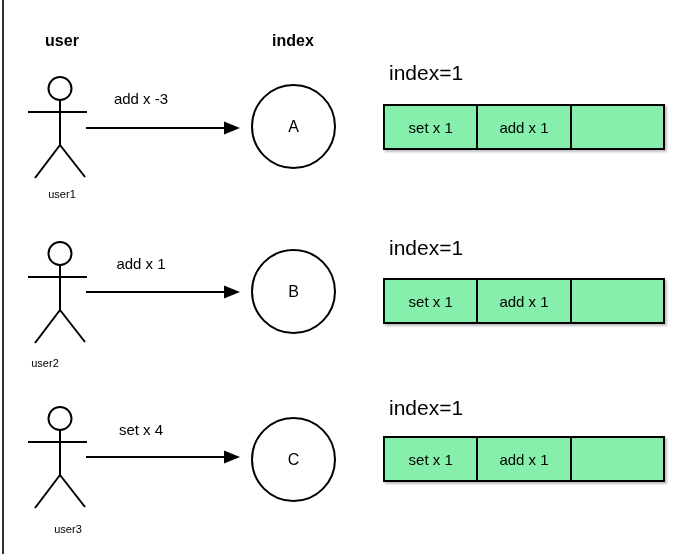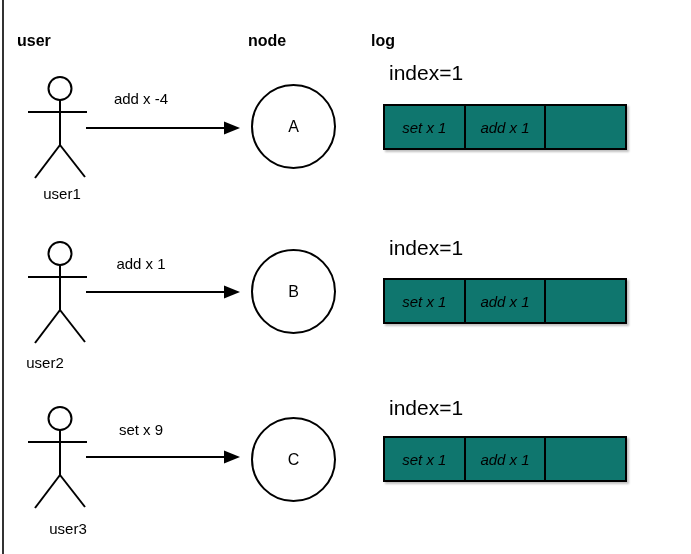--- a/index.html
+++ b/index.html
@@ -14,32 +14,32 @@
   }
   .frame-left {
     position: absolute;
     left: 2px; top: 0;
     width: 2px; height: 554px;
     background: #333333;
   }
   .col-header {
     position: absolute;
     width: 90px;
-    text-align: left;
+    text-align: center;
     font-size: 16px;
     font-weight: 700;
     line-height: 20px;
   }
   .figure-svg { position: absolute; }
   .arrow-svg { position: absolute; }
   .user-label {
     position: absolute;
     width: 90px;
     text-align: center;
-    font-size: 15px;
+    font-size: 11px;
     line-height: 20px;
   }
   .msg-label {
     position: absolute;
     width: 100px;
     text-align: center;
     font-size: 15px;
     line-height: 20px;
   }
   .node-circle {
@@ -54,60 +54,58 @@
     justify-content: center;
     font-size: 16px;
   }
   .index-label {
     position: absolute;
     font-size: 21px;
     line-height: 20px;
   }
   .log-table {
     position: absolute;
-    width: 244px; height: 46px;
+    width: 282px; height: 46px;
     border: 2px solid #000000;
     box-sizing: border-box;
-    background: #0f766e;
+    background: #86efac;
     display: flex;
     box-shadow: 2px 2px 2px rgba(0,0,0,0.25);
-    font-style: italic;
   }
   .log-cell {
     flex: 1;
     border-right: 2px solid #000000;
     display: flex;
     align-items: center;
     justify-content: center;
     font-size: 15px;
   }
   .log-cell:last-child { border-right: none; }
 </style>
 </head>
 <body>
 
 <div class="canvas">
 
   <div class="frame-left"></div>
 
   <div class="col-header" style="left:17px; top:31px;">user</div>
-  <div class="col-header" style="left:248px; top:31px;">node</div>
-  <div class="col-header" style="left:371px; top:31px;">log</div>
+  <div class="col-header" style="left:248px; top:31px;">index</div>
 
   <div>
     <svg class="figure-svg" style="left:28px; top:75px;" width="60" height="105" viewBox="0 0 60 105">
       <circle cx="32" cy="13.5" r="11.5" fill="none" stroke="#000" stroke-width="2"></circle>
       <line x1="32" y1="25" x2="32" y2="70" stroke="#000" stroke-width="2"></line>
       <line x1="0" y1="37" x2="59" y2="37" stroke="#000" stroke-width="2"></line>
       <line x1="32" y1="70" x2="7" y2="103" stroke="#000" stroke-width="2"></line>
       <line x1="32" y1="70" x2="57" y2="102" stroke="#000" stroke-width="2"></line>
     </svg>
     <div class="user-label" style="left:17px; top:184px;">user1</div>
 
-    <div class="msg-label" style="left:91px; top:89px;">add x -4</div>
+    <div class="msg-label" style="left:91px; top:89px;">add x -3</div>
     <svg class="arrow-svg" style="left:86px; top:118px;" width="156" height="20" viewBox="0 0 156 20">
       <line x1="0" y1="10" x2="140" y2="10" stroke="#000" stroke-width="2"></line>
       <polygon points="154,10 138,3.5 138,16.5" fill="#000"></polygon>
     </svg>
 
     <div class="node-circle" style="left:251px; top:84px;">
       <span>A</span>
     </div>
 
     <div class="index-label" style="left:389px; top:63px;">index=1</div>
@@ -149,21 +147,21 @@
   <div>
     <svg class="figure-svg" style="left:28px; top:405px;" width="60" height="105" viewBox="0 0 60 105">
       <circle cx="32" cy="13.5" r="11.5" fill="none" stroke="#000" stroke-width="2"></circle>
       <line x1="32" y1="25" x2="32" y2="70" stroke="#000" stroke-width="2"></line>
       <line x1="0" y1="37" x2="59" y2="37" stroke="#000" stroke-width="2"></line>
       <line x1="32" y1="70" x2="7" y2="103" stroke="#000" stroke-width="2"></line>
       <line x1="32" y1="70" x2="57" y2="102" stroke="#000" stroke-width="2"></line>
     </svg>
     <div class="user-label" style="left:23px; top:519px;">user3</div>
 
-    <div class="msg-label" style="left:91px; top:420px;">set x 9</div>
+    <div class="msg-label" style="left:91px; top:420px;">set x 4</div>
     <svg class="arrow-svg" style="left:86px; top:447px;" width="156" height="20" viewBox="0 0 156 20">
       <line x1="0" y1="10" x2="140" y2="10" stroke="#000" stroke-width="2"></line>
       <polygon points="154,10 138,3.5 138,16.5" fill="#000"></polygon>
     </svg>
 
     <div class="node-circle" style="left:251px; top:417px;">
       <span>C</span>
     </div>
 
     <div class="index-label" style="left:389px; top:398px;">index=1</div>

